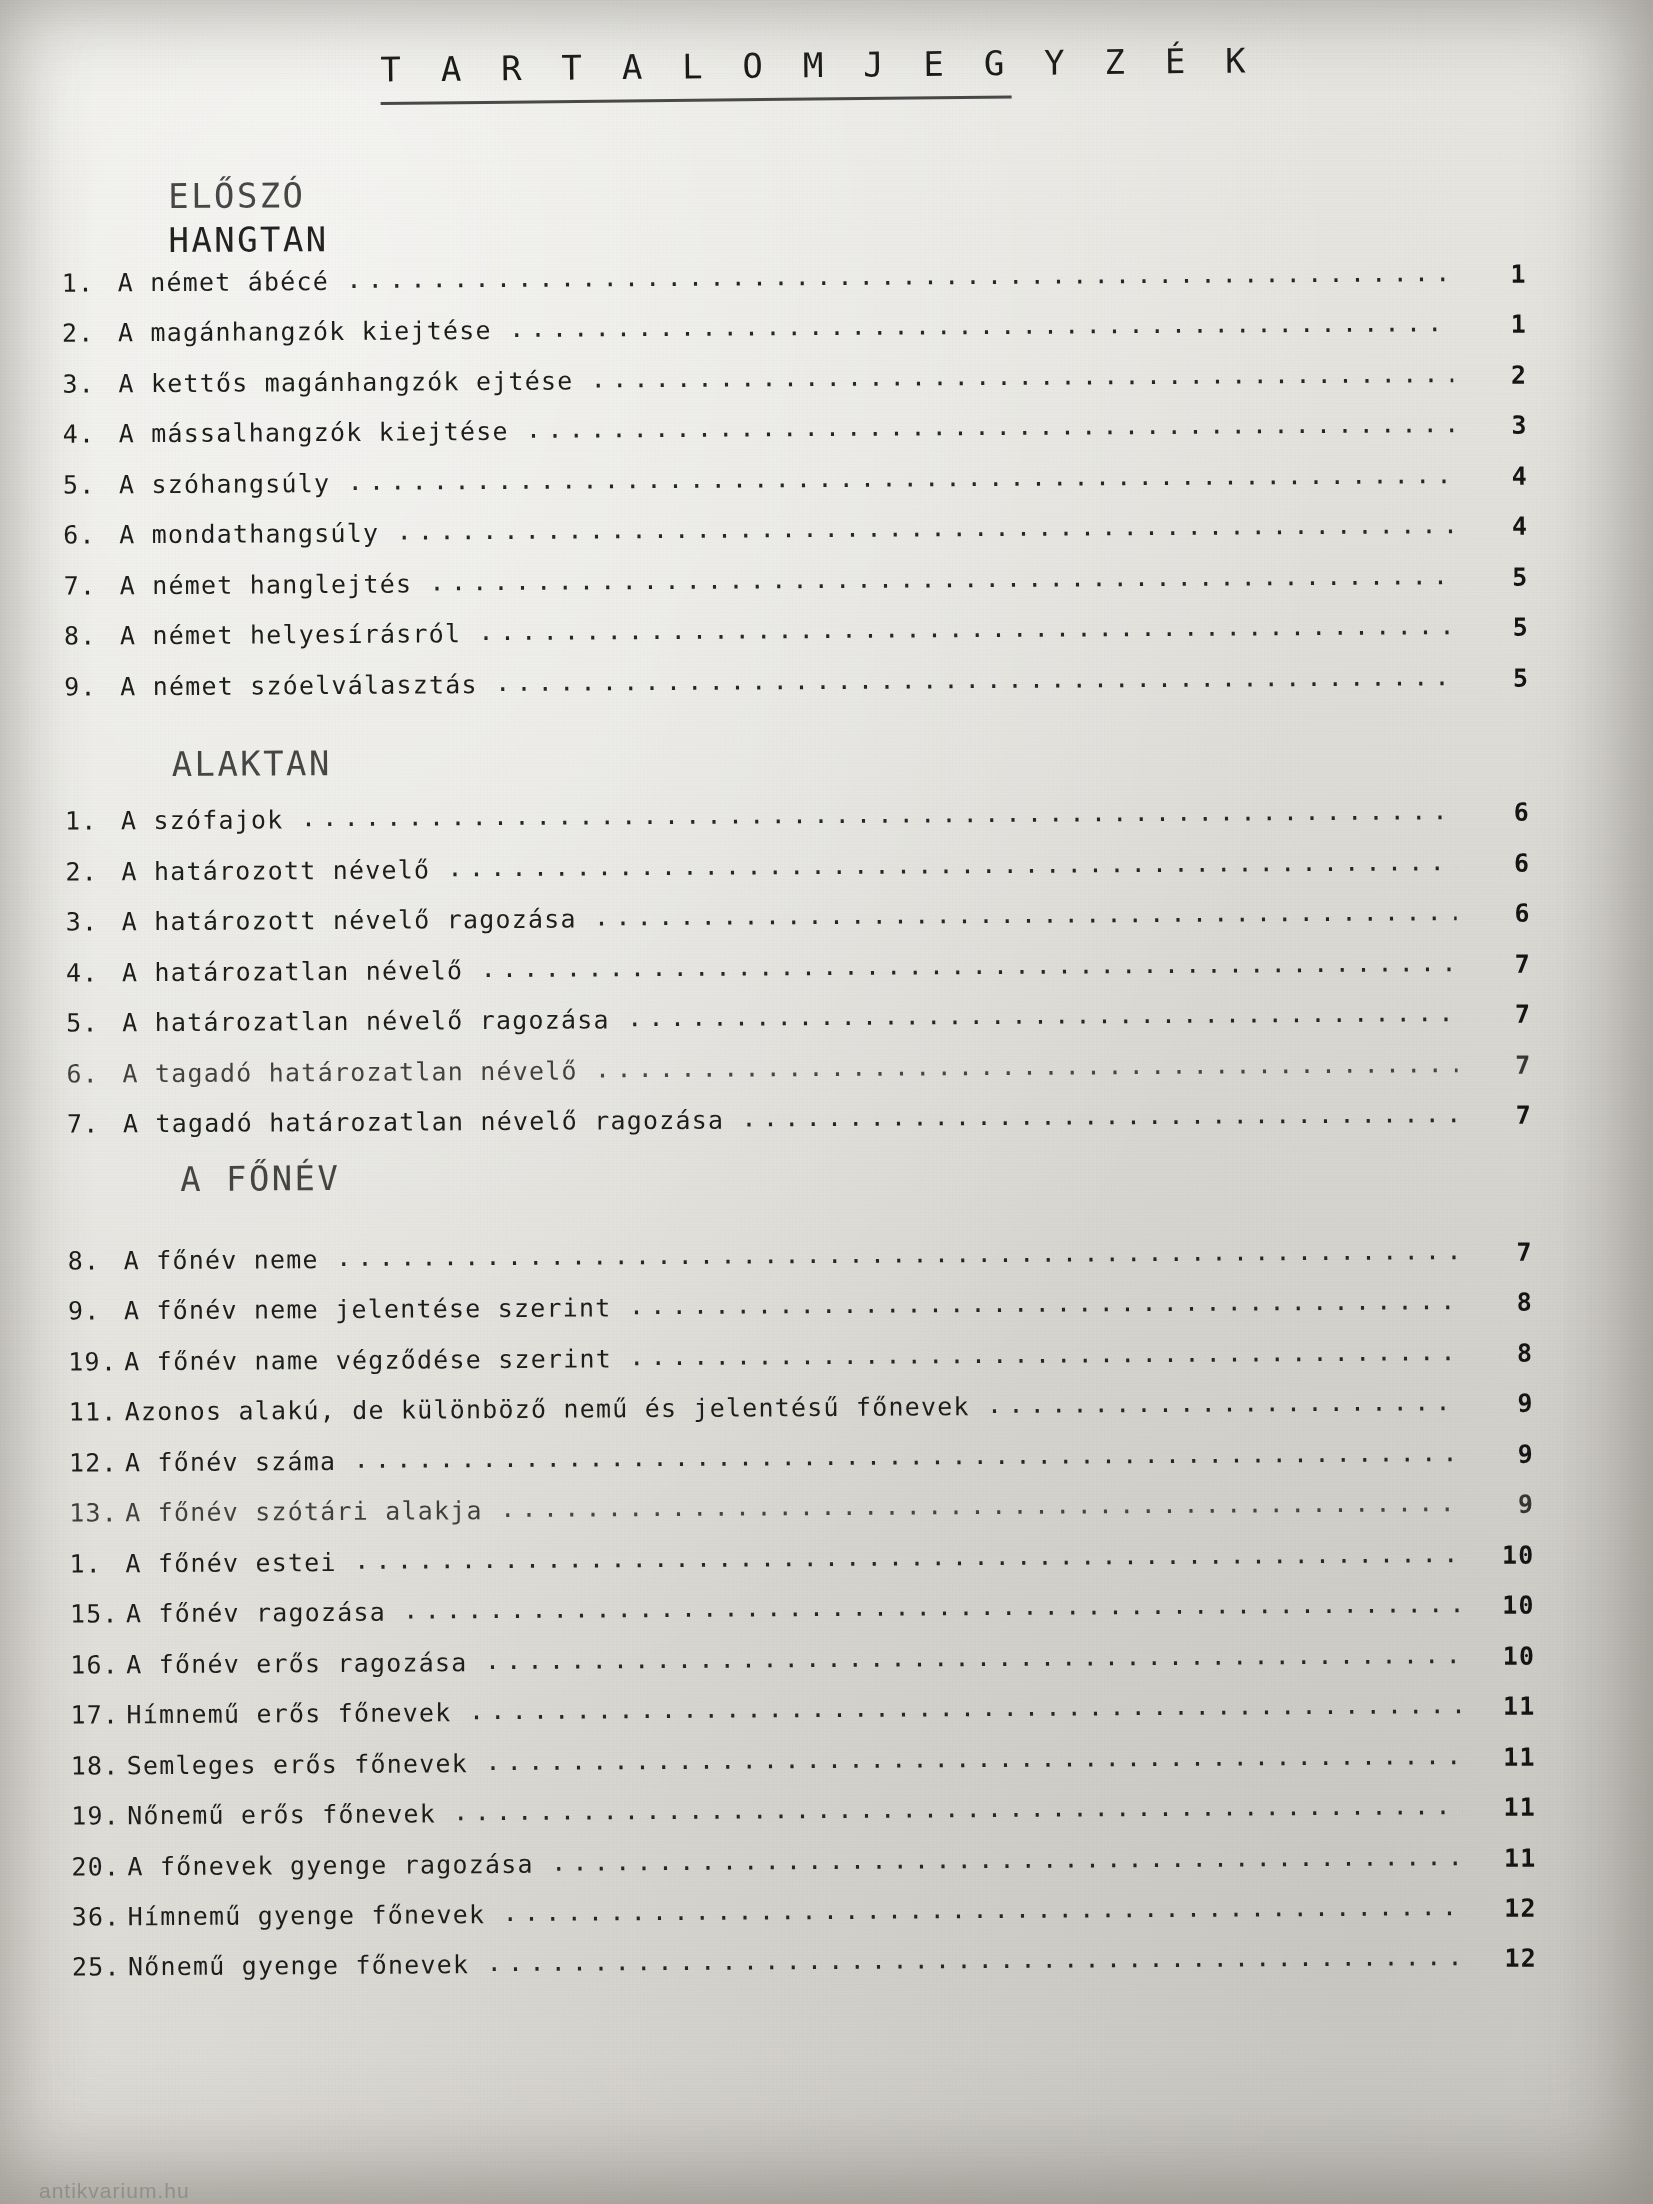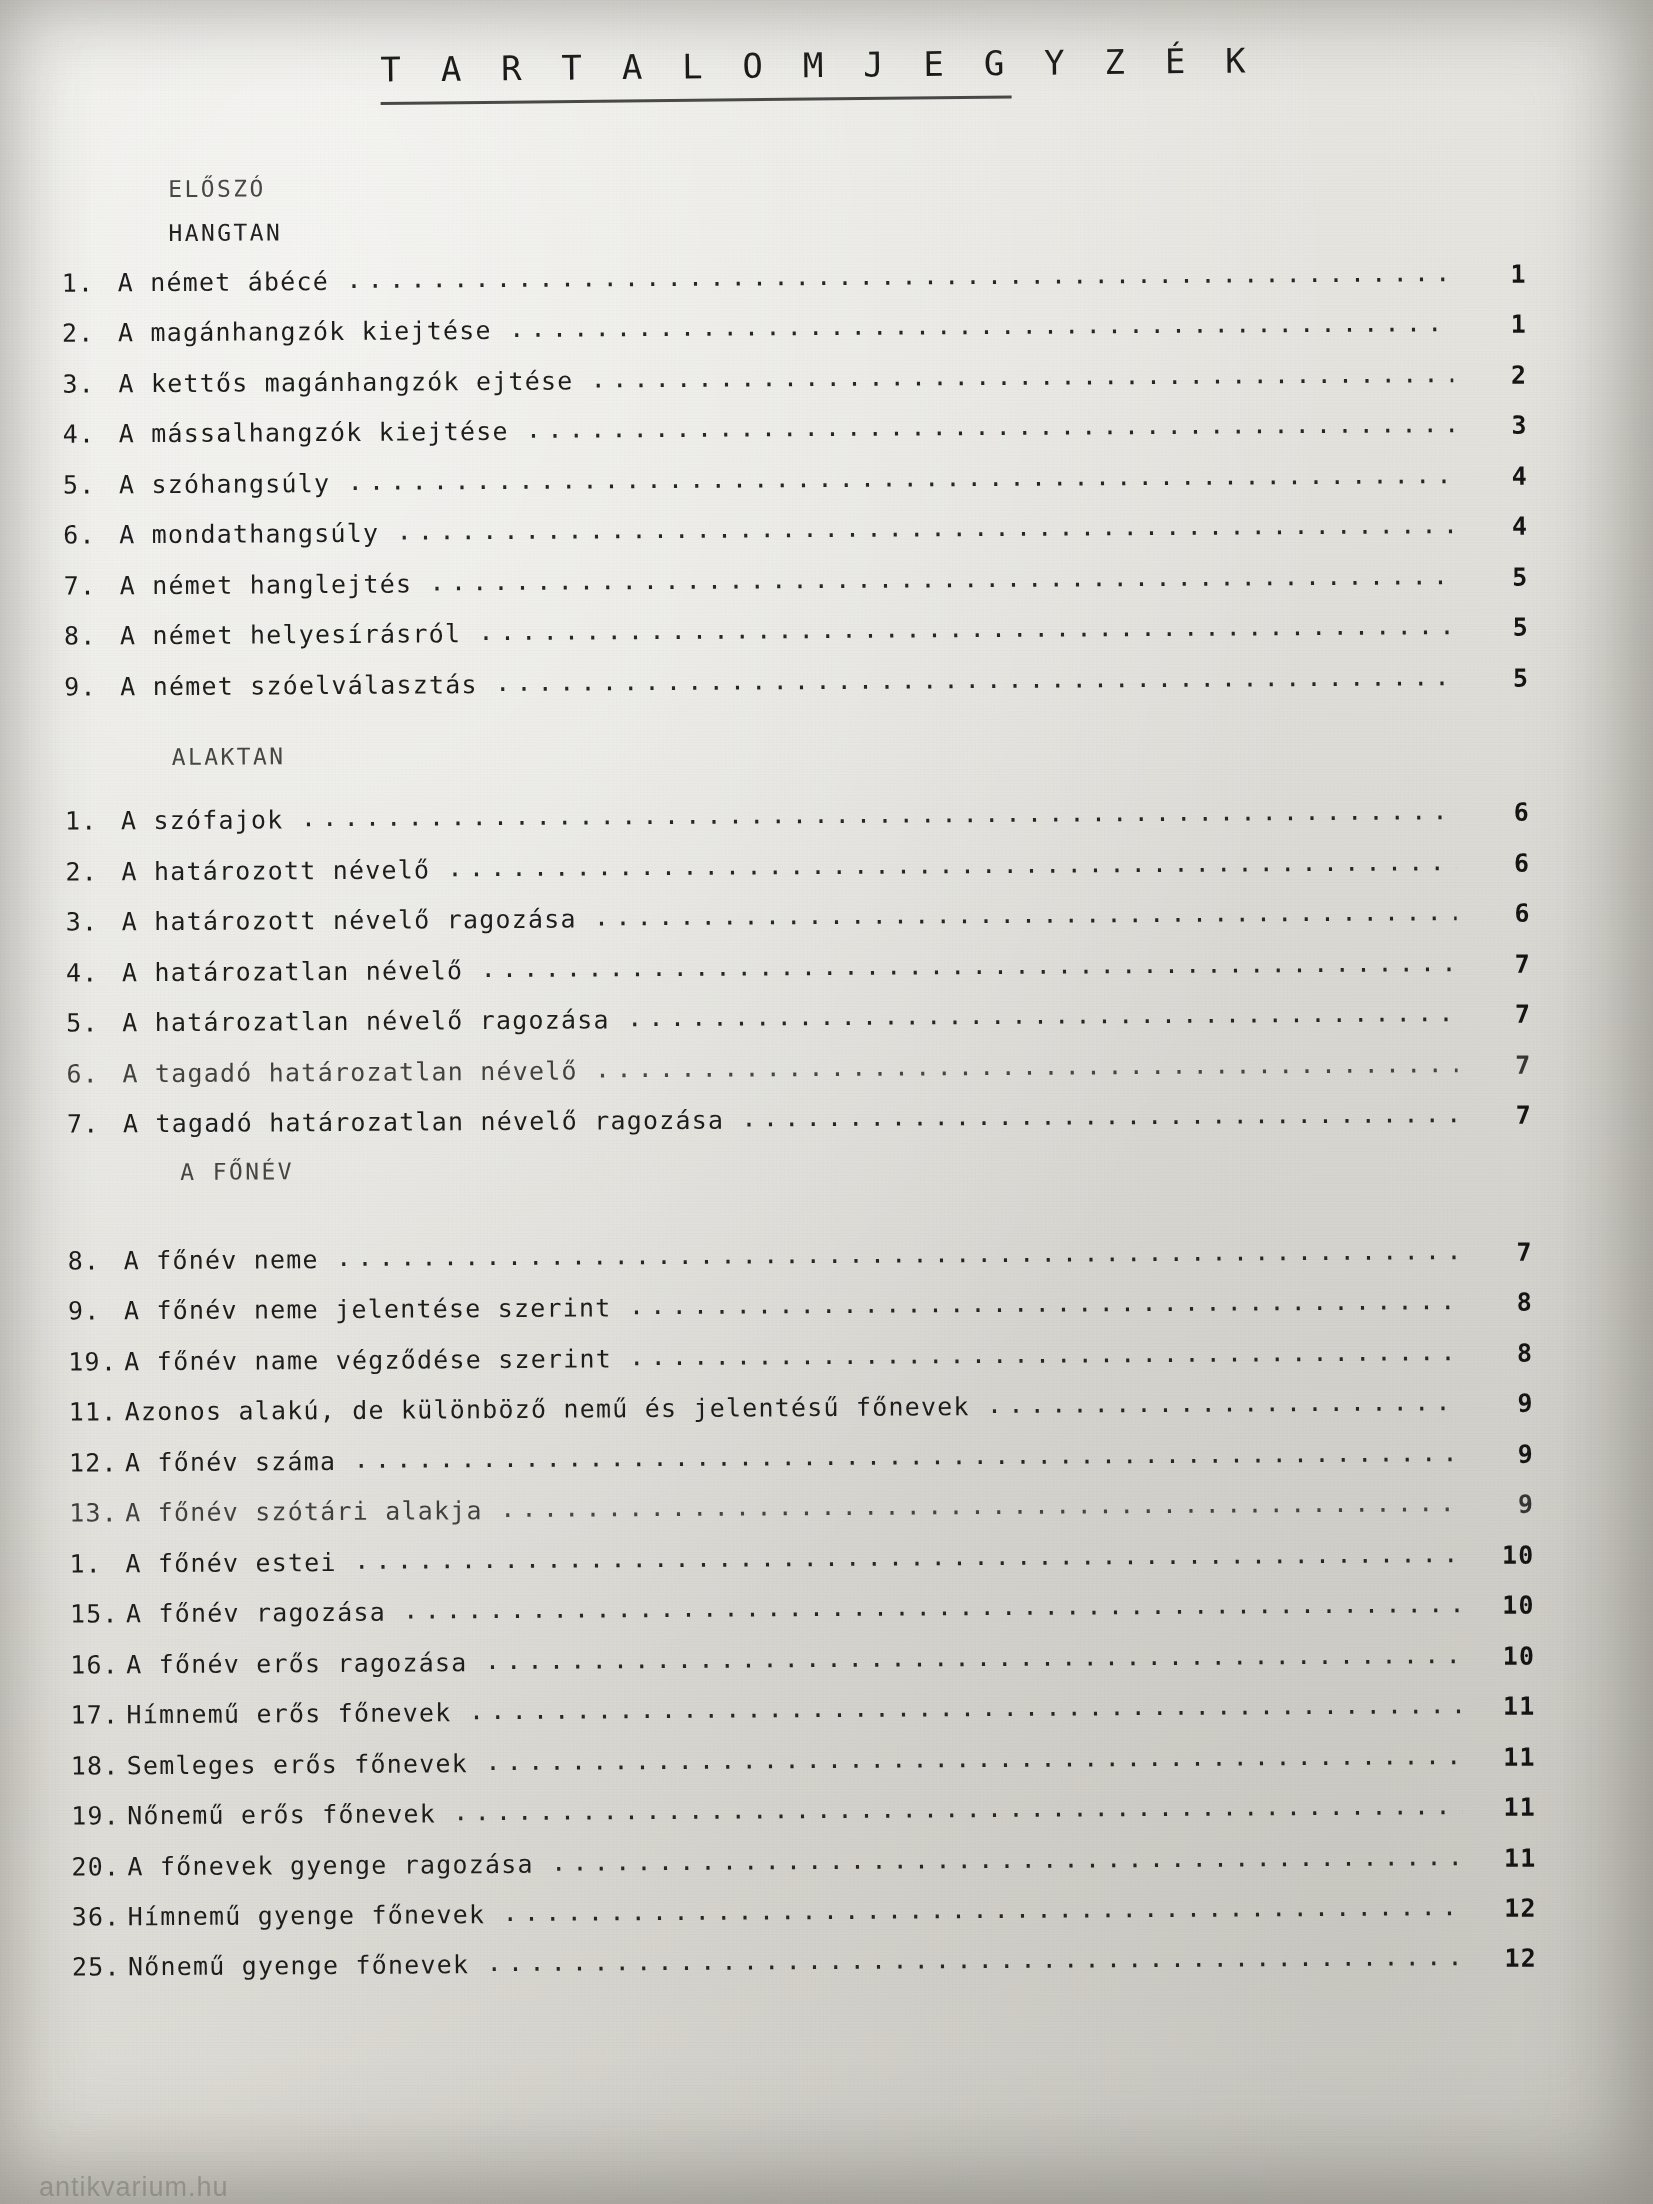--- a/index.html
+++ b/index.html
@@ -73,21 +73,21 @@
     width: 631px;
     height: 2.9px;
     background: #2b2b2b;
     transform: rotate(-0.25deg);
     opacity: 0.85;
   }
 
   
   .section-head {
     position: absolute;
-    font-size: 23px;
+    font-size: 34px;
     letter-spacing: 2.4px;
     color: #222;
     white-space: nowrap;
   }
 
   
   .entry {
     position: absolute;
     left: 60px;
     width: 1465px;
@@ -136,21 +136,21 @@
   
   .ink-light { opacity: 0.82; }
   .ink-dark { opacity: 1; text-align: right; }
 
   
   .watermark {
     position: absolute;
     left: 39px;
     bottom: 1.9px;
     font-family: "Liberation Sans", sans-serif;
-    font-size: 27px;
+    font-size: 21px;
     color: rgba(70,70,70,0.35);
     letter-spacing: 1px;
     white-space: nowrap;
   }
   
   .skew {
     transform: rotate(-0.35deg);
     transform-origin: 0 0;
   }
 </style>

